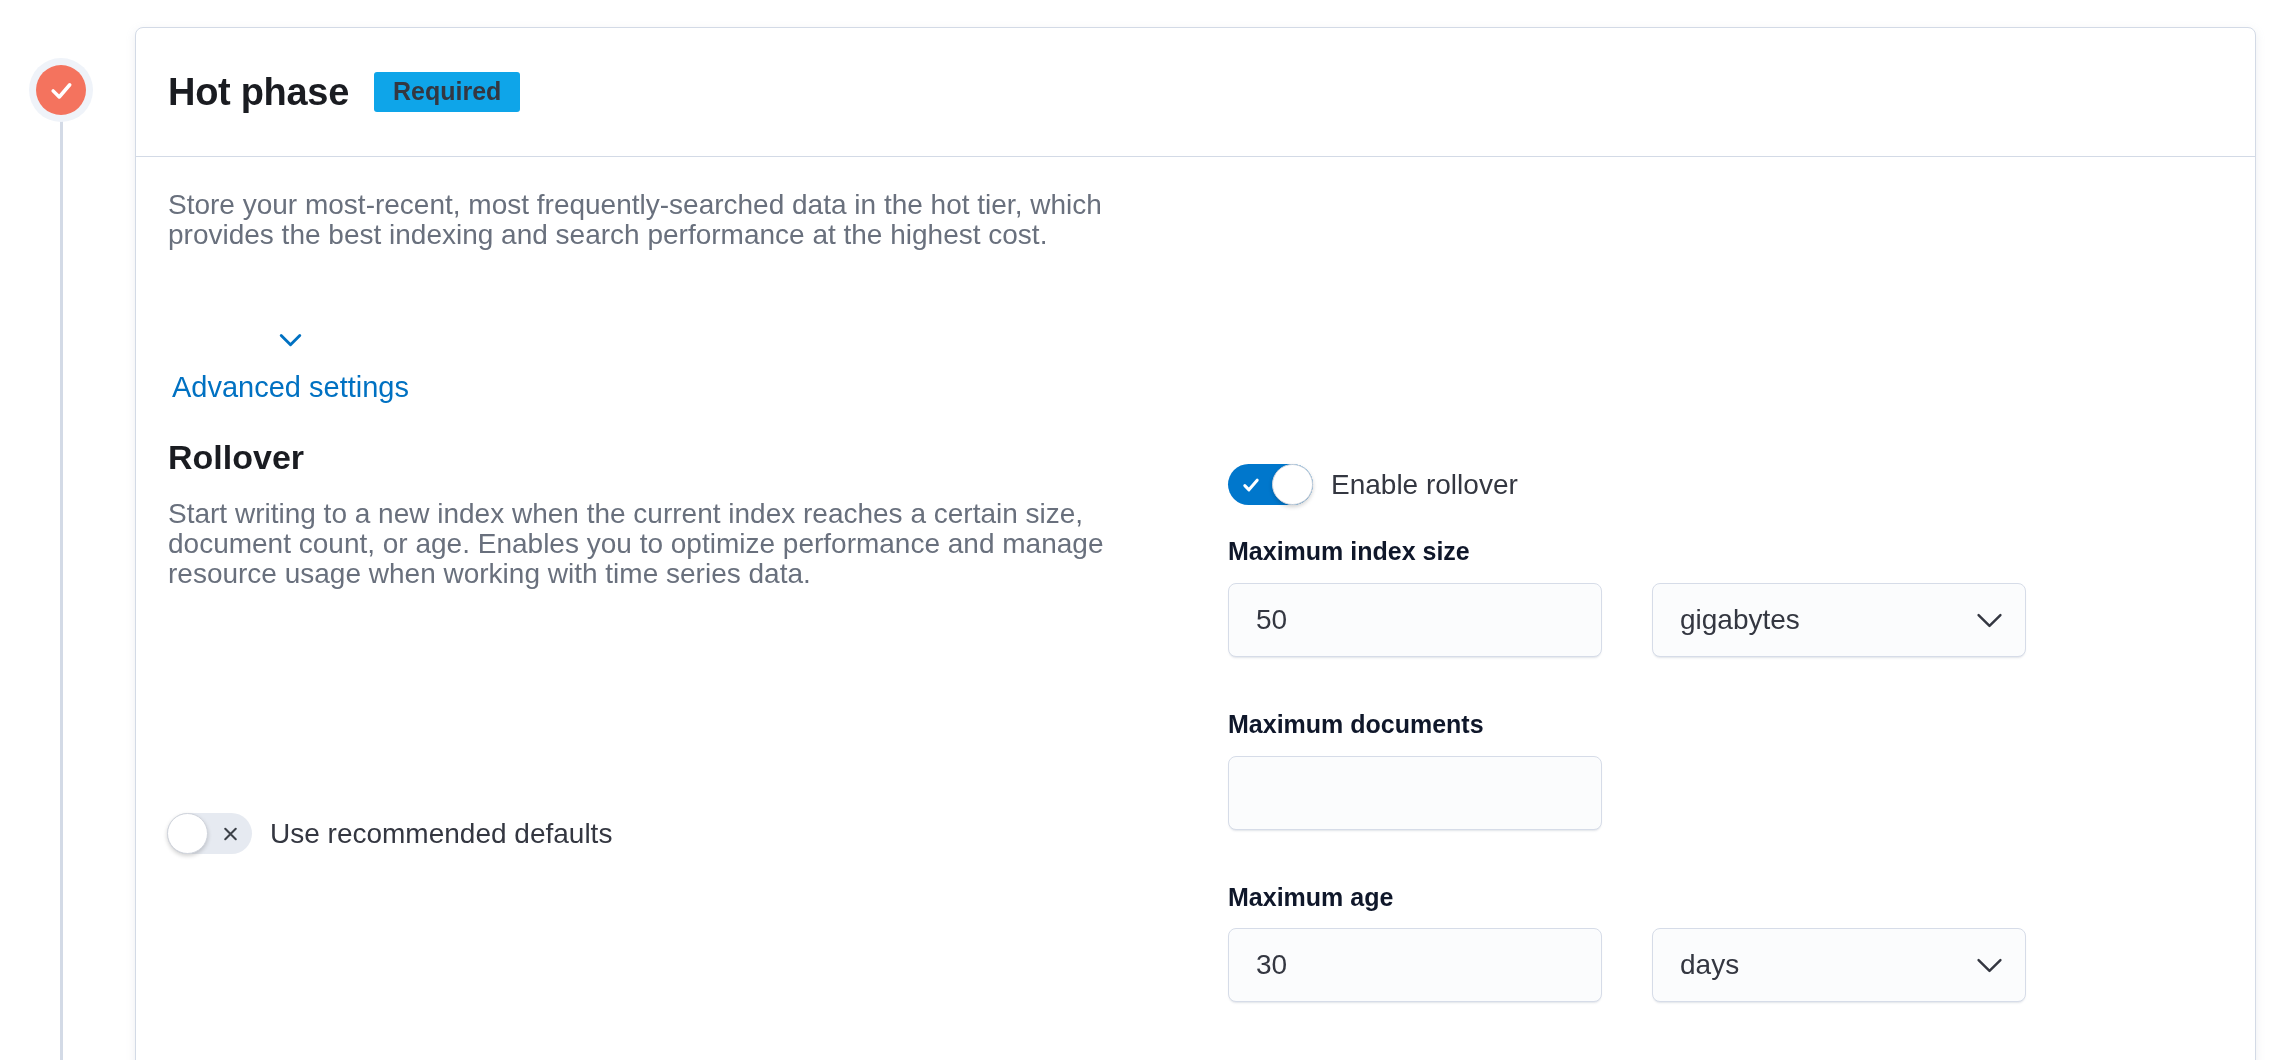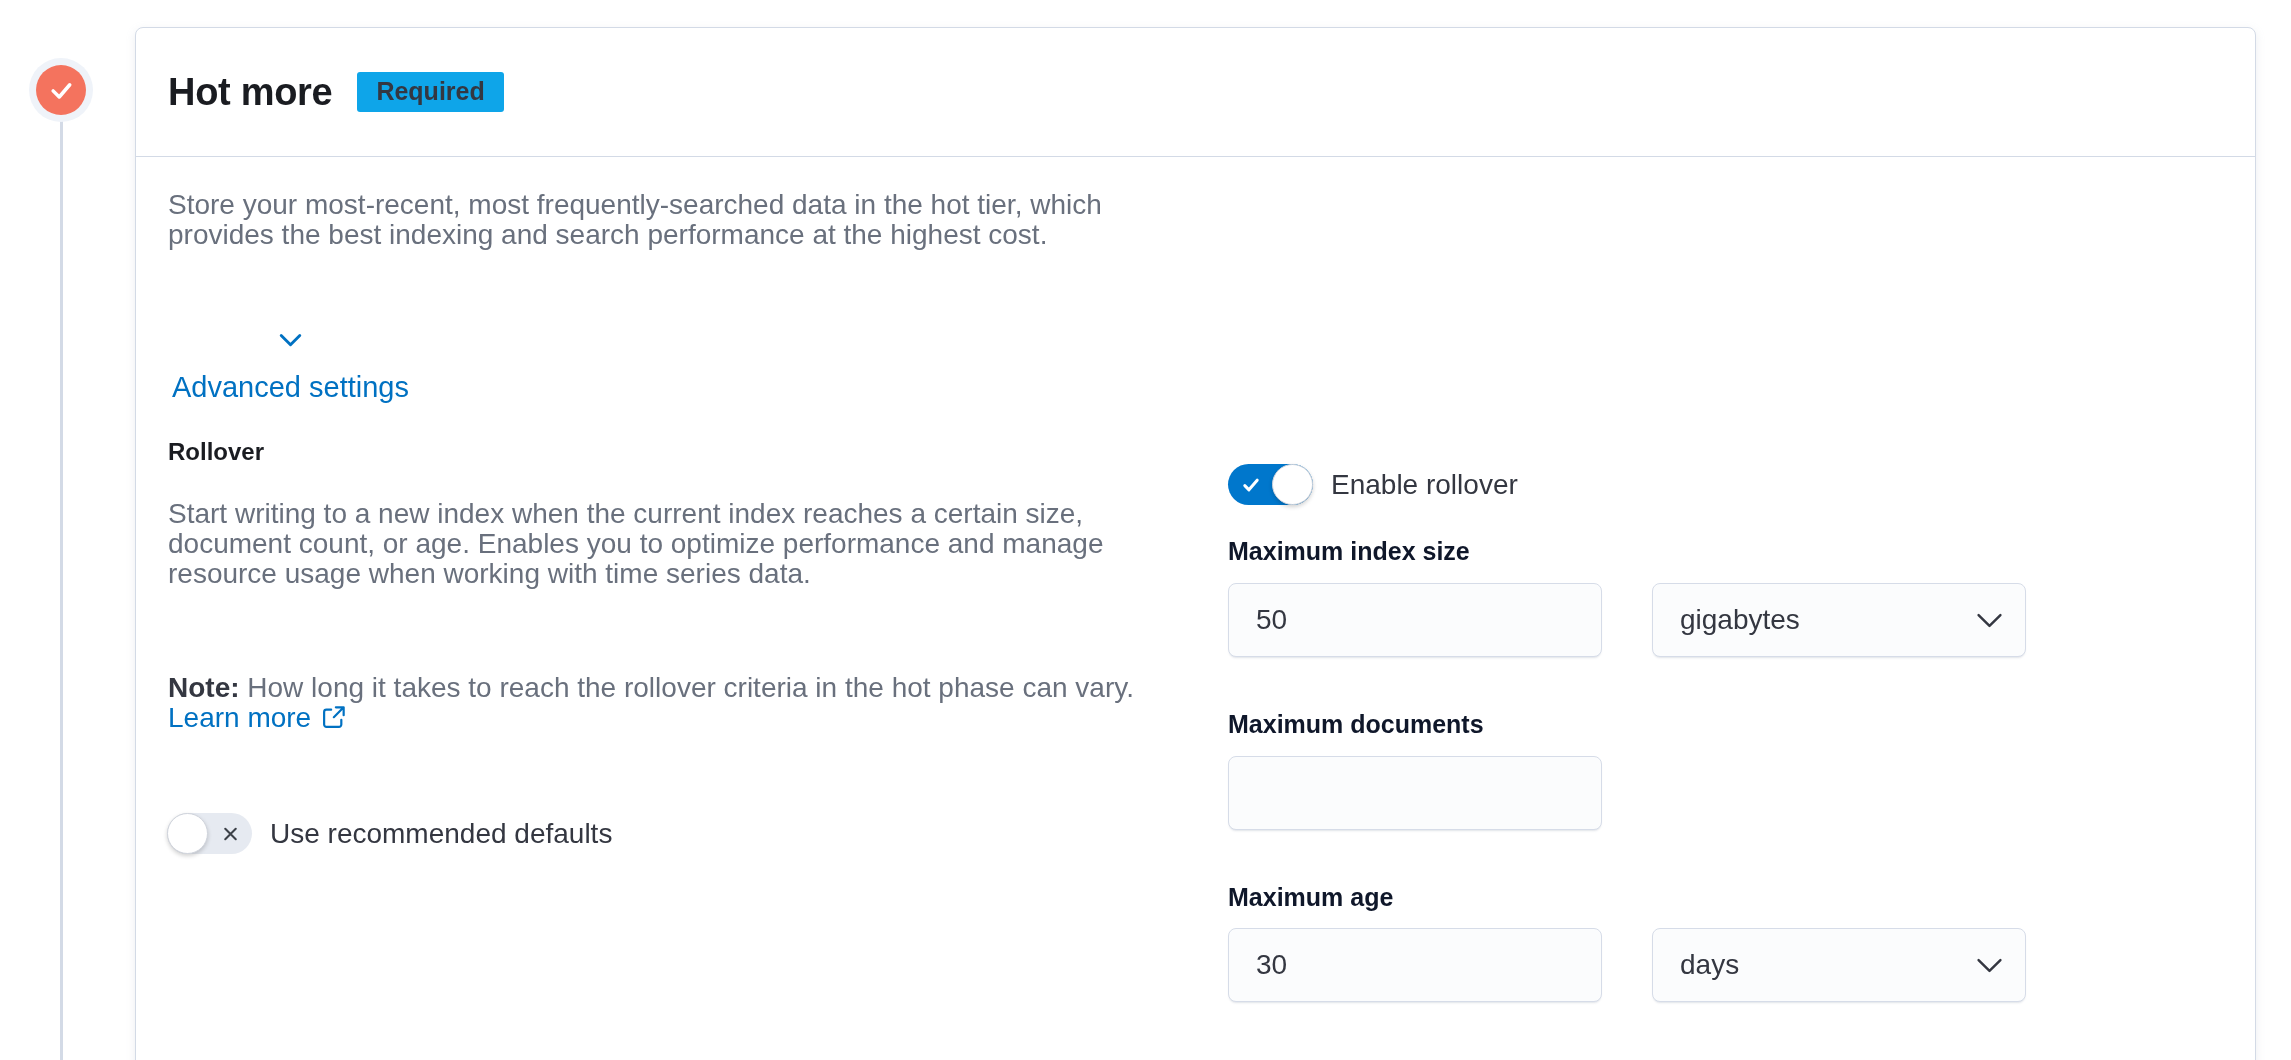--- a/index.html
+++ b/index.html
@@ -25,21 +25,21 @@
   .badge { margin-left: 25px; background: #0ea5e9; color: #343741; font-size: 25px; font-weight: 700;
            padding: 6px 19px 7px; border-radius: 3px; line-height: 1.1; }
 
   
   .abs { position: absolute; }
   .body-text { font-size: 28px; line-height: 30px; color: #69707d; }
   .intro { left: 168px; top: 190px; width: 1045px; }
   .adv-row { left: 172px; top: 327px; display: flex; align-items: center; gap: 17px; cursor: pointer; flex-direction: column; }
   .adv-row svg { width: 27px; height: 27px; display: block; }
   .adv-label { font-size: 29px; font-weight: 500; color: #0071c2; }
-  .section-heading { left: 168px; top: 438px; font-size: 24px; font-weight: 700; color: #1a1c21; }
+  .section-heading { left: 168px; top: 438px; font-size: 34px; font-weight: 700; color: #1a1c21; }
   .rollover-desc { left: 168px; top: 499px; width: 1030px; }
   .note { left: 168px; top: 673px; width: 1045px; }
   .note strong { color: #343741; font-weight: 700; }
   .link { color: #0071c2; text-decoration: none; cursor: pointer; white-space: nowrap; }
   .ext-icon { width: 25px; height: 25px; margin-left: 10px; vertical-align: -3px; }
   .summary { left: 168px; top: 863px; white-space: nowrap; }
 
   
   .switch-row { display: flex; align-items: center; gap: 18px; }
   .switch-row-left { left: 167px; top: 813px; }
@@ -81,46 +81,38 @@
   <div class="marker-halo">
     <div class="marker">
       <svg viewBox="0 0 16 16" fill="none">
         <path d="M3.5 8.5 L7 12 L13 5" stroke="#ffffff" stroke-width="2" stroke-linecap="round" stroke-linejoin="round"></path>
       </svg>
     </div>
   </div>
 
   <section class="card">
     <header class="card-header">
-      <h1 class="page-title">Hot more</h1>
+      <h1 class="page-title">Hot phase</h1>
       <span class="badge">Required</span>
     </header>
   </section>
 
   <p class="abs body-text intro">Store your most-recent, most frequently-searched data in the hot tier, which provides the best indexing and search performance at the highest cost.</p>
 
   <div class="abs adv-row">
     <svg viewBox="0 0 16 16" fill="none">
       <path d="M2.5 5 L8 10.5 L13.5 5" stroke="#0071c2" stroke-width="1.7" stroke-linecap="round" stroke-linejoin="round"></path>
     </svg>
     <span class="adv-label">Advanced settings</span>
   </div>
 
   <h2 class="abs section-heading">Rollover</h2>
 
   <p class="abs body-text rollover-desc">Start writing to a new index when the current index reaches a certain size, document count, or age. Enables you to optimize performance and manage resource usage when working with time series data.</p>
 
-  <p class="abs body-text note">
-    <strong>Note:</strong>
-    <span>How long it takes to reach the rollover criteria in the hot phase can vary.</span>
-    <a class="link"><span>Learn more</span><svg class="ext-icon" viewBox="0 0 16 16" fill="none">
-        <path d="M13 9.5 V12.5 A1.5 1.5 0 0 1 11.5 14 H3.5 A1.5 1.5 0 0 1 2 12.5 V4.5 A1.5 1.5 0 0 1 3.5 3 H6.5" stroke="#0071c2" stroke-width="1.4" stroke-linecap="round"></path>
-        <path d="M9.5 1.5 H14.5 V6.5 M14.5 1.5 L8.2 7.8" stroke="#0071c2" stroke-width="1.4" stroke-linecap="round" stroke-linejoin="round"></path>
-      </svg></a>
-  </p>
 
   <div class="abs switch-row switch-row-left">
     <div class="switch off">
       <svg class="state-icon" viewBox="0 0 16 16" fill="none">
         <path d="M4 4 L12 12 M12 4 L4 12" stroke="#3c4148" stroke-width="1.6" stroke-linecap="round"></path>
       </svg>
       <div class="knob"></div>
     </div>
     <span class="switch-label">Use recommended defaults</span>
   </div>

